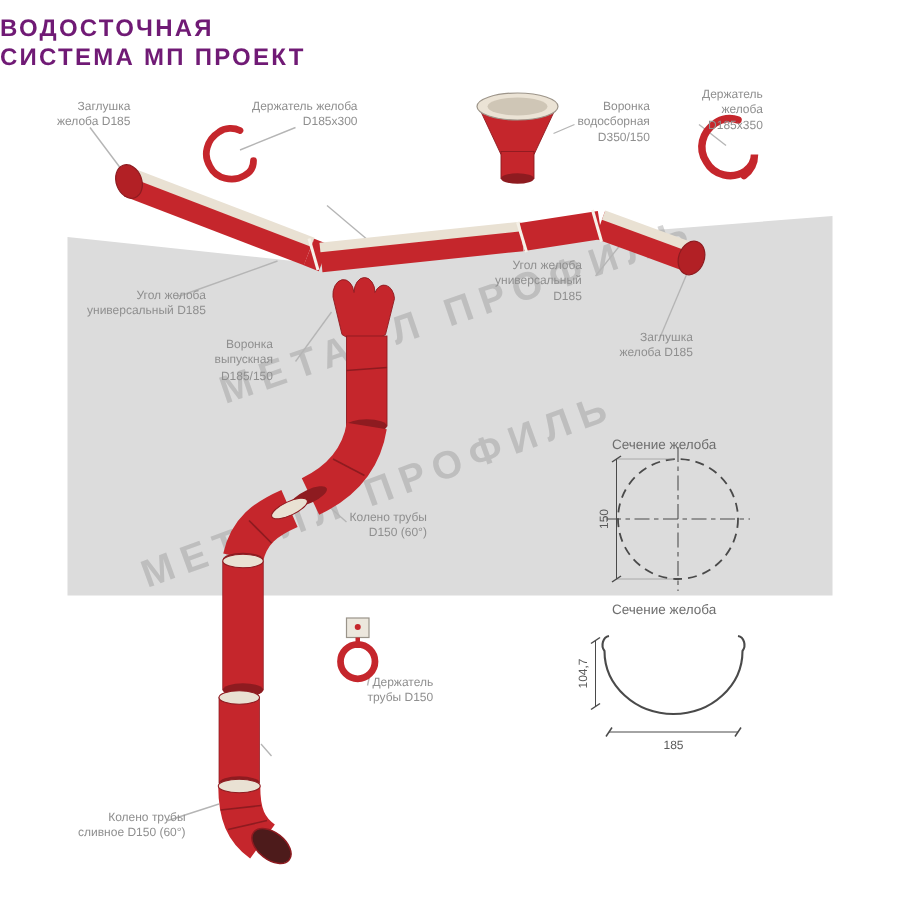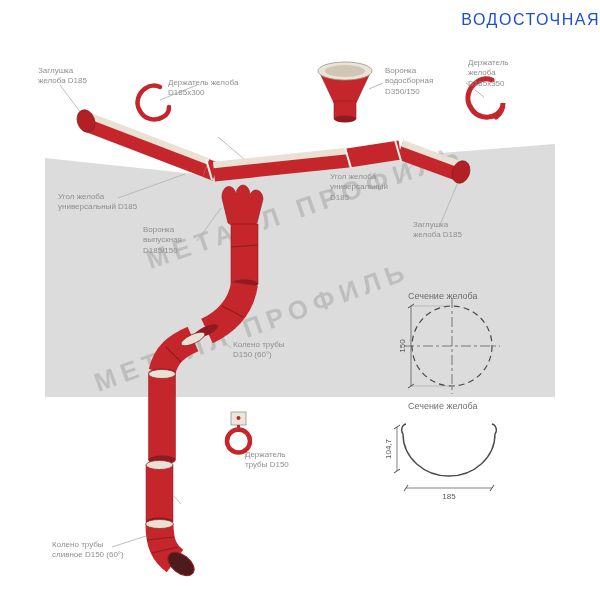--- a/index.html
+++ b/index.html
@@ -1,22 +1,22 @@
 <!DOCTYPE html>
 <html><head>
 <meta charset="utf-8">
 <style>
   * { margin:0; padding:0; box-sizing:border-box; }
   html,body { width:600px; height:600px; background:#ffffff; font-family:"Liberation Sans",sans-serif; }
   #stage { position:relative; width:600px; height:600px; overflow:hidden; }
   svg.scene { position:absolute; left:0; top:0; }
   svg text { font-family:"Liberation Sans",sans-serif; }
-  .title { position:absolute; left:0; top:10px; width:100%; text-align:right;
-           color:#1d4ed8; font-weight:normal; font-size:16px; letter-spacing:1.5px; line-height:19px; }
-  .lbl { position:absolute; font-size:8px; color:#8f8f8f; line-height:1.3; white-space:pre-line; }
+  .title { position:absolute; left:0; top:10px; width:100%; text-align:left;
+           color:#701a75; font-weight:bold; font-size:16px; letter-spacing:1.5px; line-height:19px; }
+  .lbl { position:absolute; font-size:8px; color:#8f8f8f; line-height:1.3; white-space:pre-line;text-align:right; }
   .sec-title { position:absolute; font-size:9px; color:#6e6e6e; }
   .wm { font-size:26px; font-weight:bold; letter-spacing:6px; fill:#8f8f8f; opacity:0.38; }
   .dim { font-size:8px; fill:#5a5a5a; }
 </style>
 </head>
 <body>
 
 <div id="stage">
 
   <svg class="scene" width="600" height="600" viewBox="0 0 600 600">
@@ -136,25 +136,26 @@
       <line x1="406" y1="488" x2="492" y2="488" stroke-width="0.7"></line>
       <line x1="404" y1="491" x2="408" y2="485" stroke-width="1"></line>
       <line x1="490" y1="491" x2="494" y2="485" stroke-width="1"></line>
     </g>
     <text class="dim" transform="translate(391,449) rotate(-90)" text-anchor="middle">104,7</text>
     <text class="dim" x="449" y="499" text-anchor="middle">185</text>
   </svg>
 
   <div class="title">
     <div>ВОДОСТОЧНАЯ</div>
+    <div>СИСТЕМА МП ПРОЕКТ</div>
   </div>
 
   <div class="lbl" style="left:38px;top:66px">Заглушка
 желоба D185</div>
-  <div class="lbl" style="left:168px;top:78px">Держатель желоба
+  <div class="lbl" style="left:168px;top:66px">Держатель желоба
 D185х300</div>
   <div class="lbl" style="left:385px;top:66px">Воронка
 водосборная
 D350/150</div>
   <div class="lbl" style="left:468px;top:58px">Держатель
 желоба
 D185х350</div>
   <div class="lbl" style="left:58px;top:192px">Угол желоба
 универсальный D185</div>
   <div class="lbl" style="left:330px;top:172px">Угол желоба

